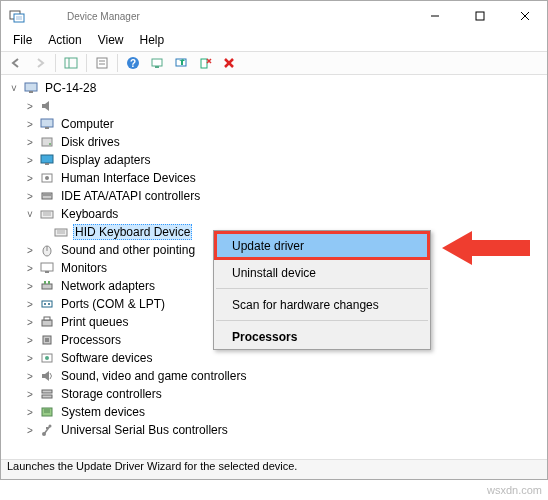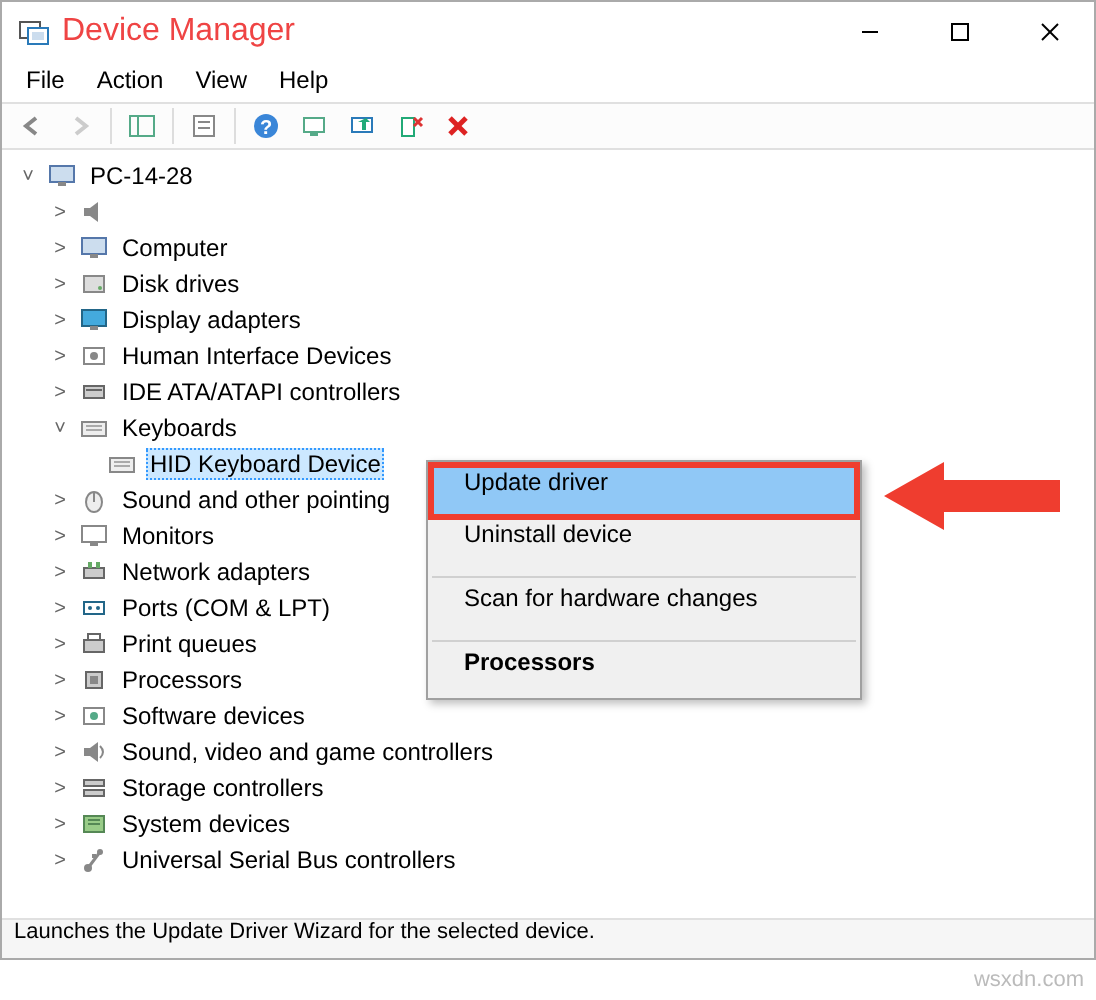--- a/index.html
+++ b/index.html
@@ -1,37 +1,37 @@
 <!DOCTYPE html>
 <html><head>
 <meta charset="utf-8">
 <style>
 * { box-sizing: border-box; margin: 0; padding: 0; }
 body { font-family: "Segoe UI", Tahoma, sans-serif; font-size: 12px; background: #fff; width: 548px; height: 500px; position: relative; overflow: hidden; }
 .window { width: 548px; height: 480px; border: 1px solid #aaa; background: #fff; display: flex; flex-direction: column; }
 .titlebar { height: 30px; display: flex; align-items: center; padding: 0 0 0 8px; background: #fff; }
 .titlebar .app-icon { width: 16px; height: 16px; margin-right: 6px; }
-.titlebar .title { flex: 1; font-size: 16px; color: #ef4444; }
+.titlebar .title { flex: 1; font-size: 10px; color: #737373; margin-left: 36px; }
 .titlebar .ctrl { width: 45px; height: 30px; display: flex; align-items: center; justify-content: center; color: #000; }
 .menubar { height: 20px; display: flex; align-items: flex-start; padding: 0 4px; gap: 0; }
 .menubar .menu { padding: 2px 8px; font-size: 12px; }
 .toolbar { height: 24px; border-top: 1px solid #e0e0e0; border-bottom: 1px solid #e0e0e0; display: flex; align-items: center; padding: 0 4px; gap: 2px; background: #fcfcfc; }
 .toolbar .tbtn { width: 22px; height: 20px; display: flex; align-items: center; justify-content: center; border: 1px solid transparent; }
 .toolbar .sep { width: 1px; height: 18px; background: #ddd; margin: 0 2px; }
 .tree { flex: 1; overflow: auto; padding: 4px 0 4px 4px; position: relative; }
 .node { display: flex; align-items: center; height: 18px; white-space: nowrap; }
 .node .twisty { width: 14px; height: 14px; display: inline-flex; align-items: center; justify-content: center; color: #666; font-size: 10px; margin-right: 2px; }
 .node .dicon { width: 16px; height: 16px; margin-right: 4px; display: inline-flex; align-items: center; justify-content: center; }
 .node .label { font-size: 12px; color: #000; padding: 1px 2px; }
 .node.selected .label { background: #cce8ff; border: 1px dotted #3399ff; padding: 0 1px; }
 .lvl0 { padding-left: 2px; }
 .lvl1 { padding-left: 18px; }
 .lvl2 { padding-left: 48px; }
 .ctxmenu { position: absolute; left: 213px; top: 230px; width: 218px; background: #f0f0f0; border: 1px solid #a0a0a0; box-shadow: 2px 2px 4px rgba(0,0,0,0.25); z-index: 50; }
-.ctxmenu .item { height: 25px; display: flex; padding: 0 18px; font-size: 12px; }
+.ctxmenu .item { height: 25px; display: flex; align-items: center; padding: 0 18px; font-size: 12px; }
 .ctxmenu .item.hover { background: #90c8f6; border: 3px solid #ef3d2f; height: 29px; padding: 0 15px; box-sizing: border-box; }
 .ctxmenu .item.bold { font-weight: 700; }
 .ctxmenu .hr { height: 1px; background: #d0d0d0; margin: 3px 2px; }
 .arrow-callout { position: absolute; left: 442px; top: 228px; z-index: 60; }
 .statusbar { height: 20px; border-top: 1px solid #e0e0e0; display: flex; align-items: flex-start; padding: 0 6px; font-size: 11px; color: #000; background: #f6f6f6; }
 .watermark { position: absolute; right: 6px; bottom: 4px; font-size: 11px; color: #bbb; }
 svg { display: block; }
 </style>
 </head>
 <body>

